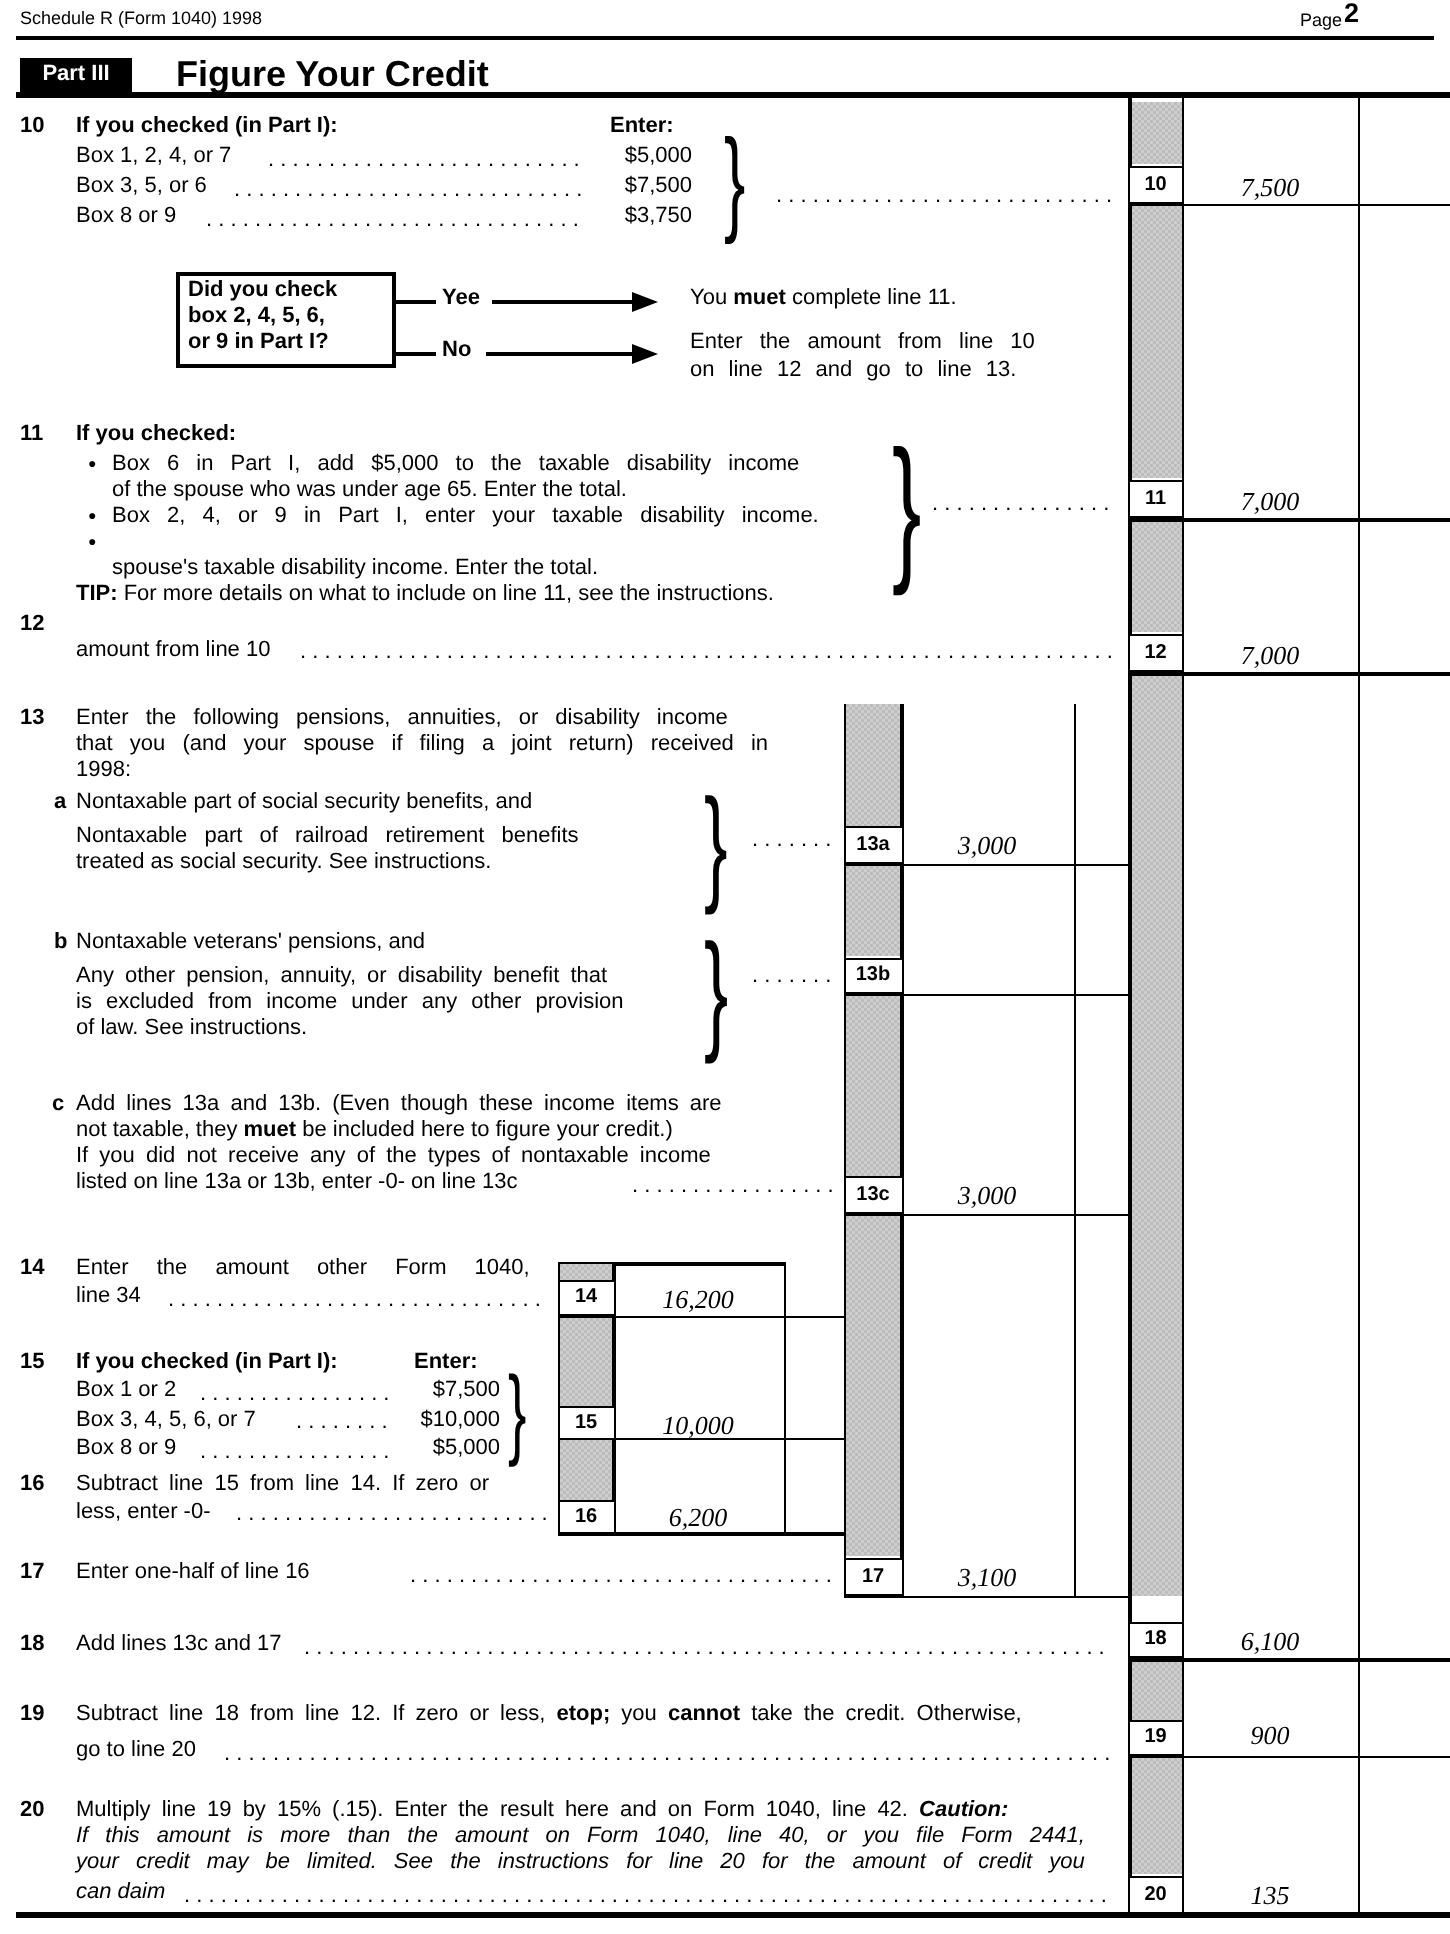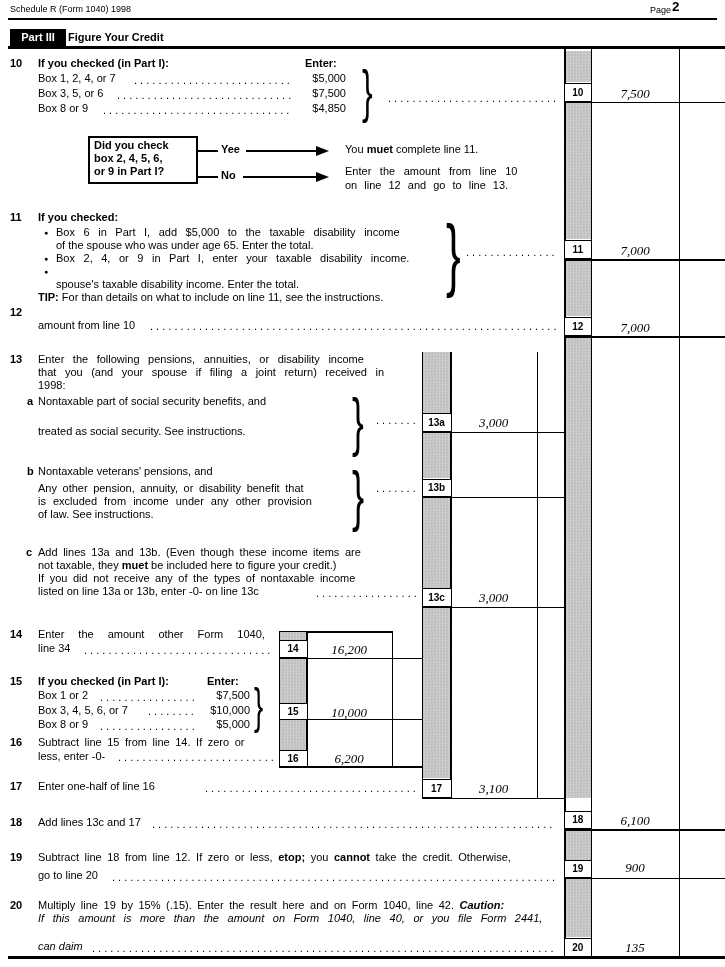--- a/index.html
+++ b/index.html
@@ -34,21 +34,21 @@
 <body>
 
 <div class="page">
 
   <div class="t sm" style="left:10px;top:4px">Schedule R (Form 1040) 1998</div>
   <div class="t sm" style="left:650px;top:5px">Page</div>
   <div class="t b" style="left:672px;top:0px;font-size:13.5px">2</div>
   <div class="hl" style="left:8px;top:18px;width:709px"></div>
 
   <div class="badge" style="left:10px;top:28.5px;width:56px;height:17.5px">Part III</div>
-  <div class="t b" style="left:68px;top:30.5px;font-size:11px">Figure Your Credit</div>
+  <div class="t b" style="left:88px;top:30.5px;font-size:18px">Figure Your Credit</div>
   <div class="hl2" style="left:8px;top:46px;width:717px"></div>
 
   <div class="vl" style="left:564px;top:48.5px;height:909px"></div>
   <div class="vl" style="left:590.5px;top:48.5px;height:909px"></div>
   <div class="vl" style="left:678.5px;top:48.5px;height:909px"></div>
   <div class="vl" style="left:421.5px;top:352px;height:447px"></div>
   <div class="vl" style="left:450px;top:352px;height:447px"></div>
   <div class="vl" style="left:536.5px;top:352px;height:447px"></div>
   <div class="vl" style="left:278.5px;top:631px;height:136px"></div>
   <div class="vl" style="left:306px;top:631px;height:136px"></div>
@@ -115,21 +115,21 @@
   <div class="t b" style="left:38px;top:57px">If you checked (in Part I):</div>
   <div class="t b" style="left:305px;top:57px">Enter:</div>
   <div class="t" style="left:38px;top:72px">Box 1, 2, 4, or 7</div>
   <div class="ld" style="left:134px;top:73.5px;width:158px">. . . . . . . . . . . . . . . . . . . . . . . . . . . . . . . . . . . . . . . . . . . . . . . . . . . . . . . . . . . . . . . . . . . . . . . . . . . . . . . . . . . . . . . . . . . . .</div>
   <div class="t" style="left:296px;top:72px;width:50px;text-align:right">$5,000</div>
   <div class="t" style="left:38px;top:87px">Box 3, 5, or 6</div>
   <div class="ld" style="left:117px;top:88.5px;width:175px">. . . . . . . . . . . . . . . . . . . . . . . . . . . . . . . . . . . . . . . . . . . . . . . . . . . . . . . . . . . . . . . . . . . . . . . . . . . . . . . . . . . . . . . . . . . . .</div>
   <div class="t" style="left:296px;top:87px;width:50px;text-align:right">$7,500</div>
   <div class="t" style="left:38px;top:102px">Box 8 or 9</div>
   <div class="ld" style="left:103px;top:103.5px;width:189px">. . . . . . . . . . . . . . . . . . . . . . . . . . . . . . . . . . . . . . . . . . . . . . . . . . . . . . . . . . . . . . . . . . . . . . . . . . . . . . . . . . . . . . . . . . . . .</div>
-  <div class="t" style="left:296px;top:102px;width:50px;text-align:right">$4,850</div>
+  <div class="t" style="left:296px;top:102px;width:50px;text-align:right">$3,750</div>
   <div class="br" style="left:362px;top:64px;font-size:58px;line-height:54px">}</div>
   <div class="ld" style="left:388px;top:92px;width:168px">. . . . . . . . . . . . . . . . . . . . . . . . . . . . . . . . . . . . . . . . . . . . . . . . . . . . . . . . . . . . . . . . . . . . . . . . . . . . . . . . . . . . . . . . . . . . .</div>
 
   <div style="position:absolute;left:88px;top:136px;width:110px;height:48px;border:2px solid #000;box-sizing:border-box"></div>
   <div class="t b" style="left:94px;top:139px">Did you check</div>
   <div class="t b" style="left:94px;top:152px">box 2, 4, 5, 6,</div>
   <div class="t b" style="left:94px;top:165px">or 9 in Part I?</div>
   <div class="al" style="left:198px;top:149.5px;width:20px"></div>
   <div class="t b" style="left:221px;top:143px">Yee</div>
   <div class="al" style="left:246px;top:149.5px;width:70px"></div>
@@ -146,33 +146,34 @@
   <div class="t b" style="left:38px;top:211px">If you checked:</div>
   <div class="blt" style="left:44px;top:229px">●</div>
   <div class="t j5" style="left:56px;top:226px">Box 6 in Part I, add $5,000 to the taxable disability income</div>
   <div class="t" style="left:56px;top:239px">of the spouse who was under age 65. Enter the total.</div>
   <div class="blt" style="left:44px;top:255px">●</div>
   <div class="t j5" style="left:56px;top:252px">Box 2, 4, or 9 in Part I, enter your taxable disability income.</div>
   <div class="blt" style="left:44px;top:268px">●</div>
   <div class="t" style="left:56px;top:278px">spouse's taxable disability income. Enter the total.</div>
   <div class="br" style="left:446px;top:216px;font-size:80px;line-height:76px">}</div>
   <div class="ld" style="left:466px;top:246px;width:90px">. . . . . . . . . . . . . . . . . . . . . . . . . . . . . . . . . . . . . . . . . . . . . . . . . . . . . . . . . . . . . . . . . . . . . . . . . . . . . . . . . . . . . . . . . . . . .</div>
-  <div class="t" style="left:38px;top:291px"><span class="b">TIP:</span><span> For than details on what to include on line 11, see the instructions.</span></div>
+  <div class="t" style="left:38px;top:291px"><span class="b">TIP:</span><span> For more details on what to include on line 11, see the instructions.</span></div>
 
   <div class="t b" style="left:10px;top:305.5px">12</div>
   <div class="t" style="left:38px;top:318.5px">amount from line 10</div>
   <div class="ld" style="left:150px;top:320px;width:408px">. . . . . . . . . . . . . . . . . . . . . . . . . . . . . . . . . . . . . . . . . . . . . . . . . . . . . . . . . . . . . . . . . . . . . . . . . . . . . . . . . . . . . . . . . . . . .</div>
 
   <div class="t b" style="left:10px;top:353px">13</div>
   <div class="t j5" style="left:38px;top:366px">that you (and your spouse if filing a joint return) received in</div>
   <div class="t j5" style="left:38px;top:353px">Enter the following pensions, annuities, or disability income</div>
   <div class="t" style="left:38px;top:379px">1998:</div>
 
   <div class="t b" style="left:27px;top:395px">a</div>
   <div class="t" style="left:38px;top:395px">Nontaxable part of social security benefits, and</div>
+  <div class="t j5" style="left:38px;top:412px">Nontaxable part of railroad retirement benefits</div>
   <div class="t" style="left:38px;top:425px">treated as social security. See instructions.</div>
   <div class="br" style="left:352px;top:392px;font-size:64px;line-height:60px">}</div>
   <div class="ld" style="left:376px;top:414px;width:40px">. . . . . . . . . . . . . . . . . . . . . . . . . . . . . . . . . . . . . . . . . . . . . . . . . . . . . . . . . . . . . . . . . . . . . . . . . . . . . . . . . . . . . . . . . . . . .</div>
 
   <div class="t b" style="left:27px;top:465px">b</div>
   <div class="t" style="left:38px;top:465px">Nontaxable veterans' pensions, and</div>
   <div class="t j2" style="left:38px;top:482px">Any other pension, annuity, or disability benefit that</div>
   <div class="t j4" style="left:38px;top:495px">is excluded from income under any other provision</div>
   <div class="t" style="left:38px;top:508px">of law. See instructions.</div>
   <div class="br" style="left:352px;top:464px;font-size:66px;line-height:62px">}</div>
@@ -218,16 +219,17 @@
   <div class="ld" style="left:152px;top:817.5px;width:404px">. . . . . . . . . . . . . . . . . . . . . . . . . . . . . . . . . . . . . . . . . . . . . . . . . . . . . . . . . . . . . . . . . . . . . . . . . . . . . . . . . . . . . . . . . . . . .</div>
 
   <div class="t b" style="left:10px;top:851px">19</div>
   <div class="t j2" style="left:38px;top:851px"><span>Subtract line 18 from line 12. If zero or less, </span><span class="b">etop;</span><span> you </span><span class="b">cannot</span><span> take the credit. Otherwise,</span></div>
   <div class="t" style="left:38px;top:869px">go to line 20</div>
   <div class="ld" style="left:112px;top:870.5px;width:444px">. . . . . . . . . . . . . . . . . . . . . . . . . . . . . . . . . . . . . . . . . . . . . . . . . . . . . . . . . . . . . . . . . . . . . . . . . . . . . . . . . . . . . . . . . . . . .</div>
 
   <div class="t b" style="left:10px;top:899px">20</div>
   <div class="t j2" style="left:38px;top:899px"><span>Multiply line 19 by 15% (.15). Enter the result here and on Form 1040, line 42. </span><span class="b i">Caution:</span></div>
   <div class="t i j5" style="left:38px;top:912px">If this amount is more than the amount on Form 1040, line 40, or you file Form 2441,</div>
+  <div class="t i j5" style="left:38px;top:925px">your credit may be limited. See the instructions for line 20 for the amount of credit you</div>
   <div class="t i" style="left:38px;top:940px">can daim</div>
   <div class="ld" style="left:92px;top:941.5px;width:464px">. . . . . . . . . . . . . . . . . . . . . . . . . . . . . . . . . . . . . . . . . . . . . . . . . . . . . . . . . . . . . . . . . . . . . . . . . . . . . . . . . . . . . . . . . . . . .</div>
 
 </div>
 
 </body></html>

